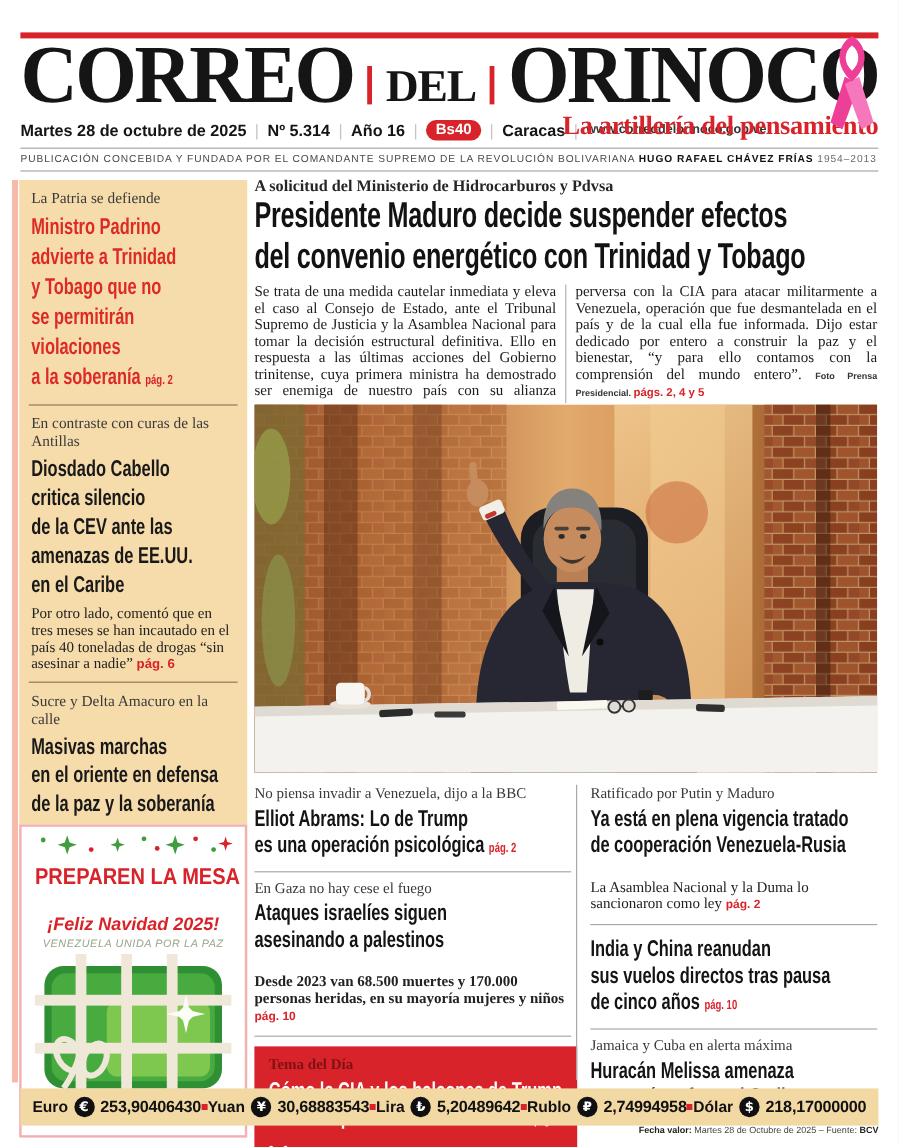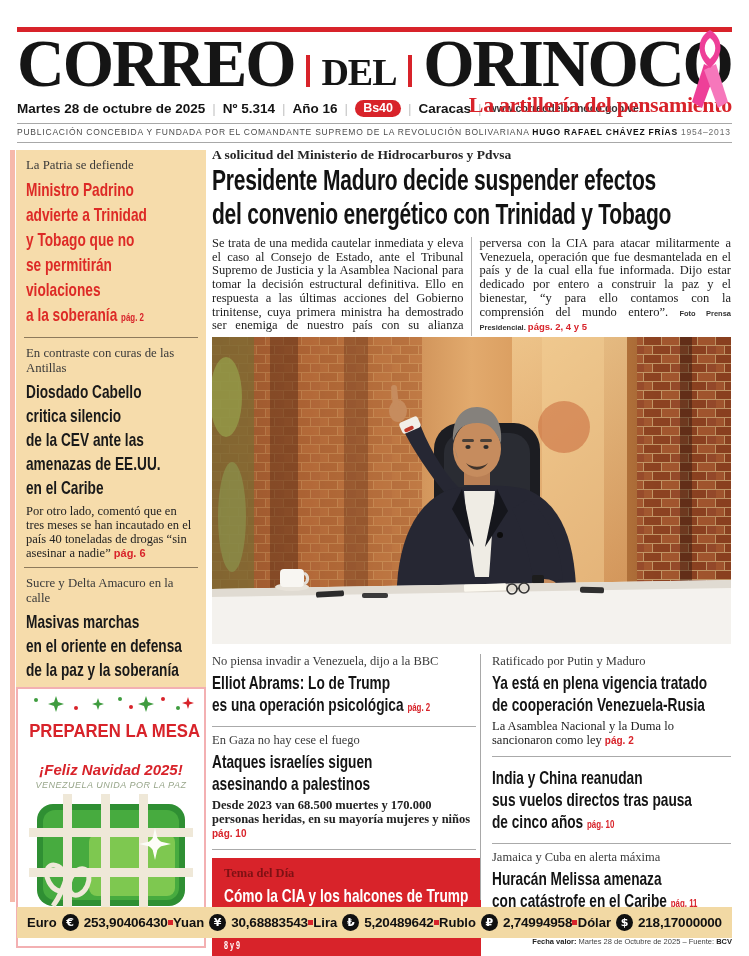--- a/index.html
+++ b/index.html
@@ -58,21 +58,21 @@
   .credit{font-family:"Liberation Sans",sans-serif;font-size:7.5px;font-weight:bold;color:#333;}
   .pgs{font-family:"Liberation Sans",sans-serif;font-size:9.5px;font-weight:bold;color:#d8232a;}
   .photo{position:absolute;left:212px;top:337px;width:519px;height:307px;}
   
   .colL{position:absolute;left:212px;top:650px;width:264px;}
   .colR{position:absolute;left:492px;top:650px;width:239px;}
   .vrule{position:absolute;left:480px;top:654px;width:1px;height:246px;background:#a8a8a8;}
   .st-kicker{font-family:"Liberation Serif",serif;font-size:12.5px;color:#3a3a3a;margin:6px 0 3px;}
   .cond72{font-size:19px;line-height:22px;font-weight:bold;color:#141414;
           transform:scaleX(.72);transform-origin:0 0;width:139%;white-space:pre-line;}
-  .st-deck{font-family:"Liberation Serif",serif;font-size:12.5px;line-height:14px;color:#222;margin-top:3px;}
+  .st-deck{font-family:"Liberation Serif",serif;font-size:12.5px;line-height:14px;color:#222;margin-top:16px;}
   .st-deck.bd{font-weight:bold;}
   .rule{height:1px;background:#aaa;margin-top:8px;}
   .pg{font-family:"Liberation Sans",sans-serif;font-size:11px;font-weight:bold;color:#d8232a;}
   .tema{margin-top:8px;background:#d8232a;padding:8px 12px 10px;box-sizing:border-box;width:269px;}
   .tema-kicker{font-family:"Liberation Serif",serif;font-weight:bold;font-size:12.5px;color:#7e1114;margin-bottom:4px;}
   .tema .cond72{color:#fff;}
   .tema .pg{color:#fff;font-size:10px;}
   
   .curbar{position:absolute;left:17px;top:907px;width:715px;height:31px;background:#f2d9a4;
           display:flex;align-items:center;justify-content:space-between;padding:0 10px;

